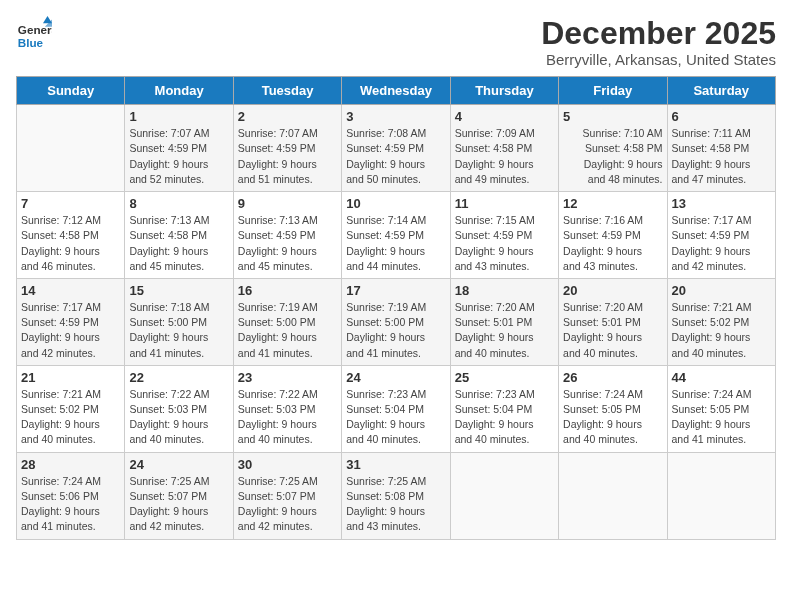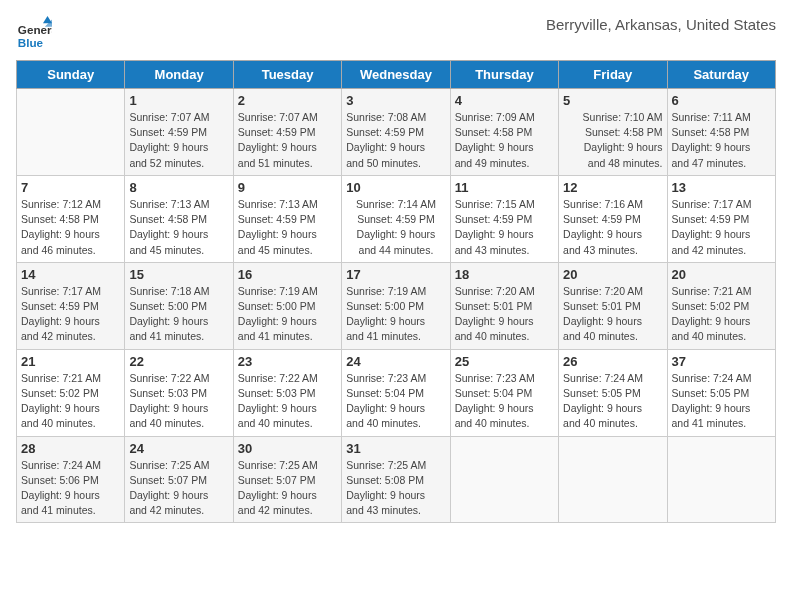--- a/index.html
+++ b/index.html
@@ -81,20 +81,21 @@
 <div class="header-area">
   <div class="logo">
     <svg class="logo-icon" viewBox="0 0 40 40">
       <text x="2" y="20" font-size="13" font-weight="bold" fill="#333">General</text>
       <text x="2" y="34" font-size="13" font-weight="bold" fill="#1a7abf">Blue</text>
       <polygon points="30,8 40,8 35,0" fill="#1a7abf"></polygon>
       <polygon points="32,12 40,12 40,4" fill="#1a7abf" opacity="0.6"></polygon>
     </svg>
   </div>
   <div class="title-area">
+    <div class="month-title">December 2025</div>
     <div class="location-title">Berryville, Arkansas, United States</div>
   </div>
 </div>
 
 <table>
   <thead>
     <tr id="weekday-header">
         <th>Sunday</th>
         <th>Monday</th>
         <th>Tuesday</th>
@@ -167,21 +168,21 @@
         </td>
         <td>
           <span class="day-num">9</span>
           <div class="day-info" style="white-space: pre-line;">Sunrise: 7:13 AM
 Sunset: 4:59 PM
 Daylight: 9 hours
 and 45 minutes.</div>
         </td>
         <td>
           <span class="day-num">10</span>
-          <div class="day-info" style="white-space: pre-line; text-align: center;">Sunrise: 7:14 AM
+          <div class="day-info" style="white-space: pre-line;">Sunrise: 7:14 AM
 Sunset: 4:59 PM
 Daylight: 9 hours
 and 44 minutes.</div>
         </td>
         <td>
           <span class="day-num">11</span>
           <div class="day-info" style="white-space: pre-line;">Sunrise: 7:15 AM
 Sunset: 4:59 PM
 Daylight: 9 hours
 and 43 minutes.</div>
@@ -289,21 +290,21 @@
 and 40 minutes.</div>
         </td>
         <td>
           <span class="day-num">26</span>
           <div class="day-info" style="white-space: pre-line;">Sunrise: 7:24 AM
 Sunset: 5:05 PM
 Daylight: 9 hours
 and 40 minutes.</div>
         </td>
         <td>
-          <span class="day-num">37</span>
+          <span class="day-num">44</span>
           <div class="day-info" style="white-space: pre-line;">Sunrise: 7:24 AM
 Sunset: 5:05 PM
 Daylight: 9 hours
 and 41 minutes.</div>
         </td>
       </tr>
       <tr>
         <td>
           <span class="day-num">28</span>
           <div class="day-info" style="white-space: pre-line;">Sunrise: 7:24 AM

